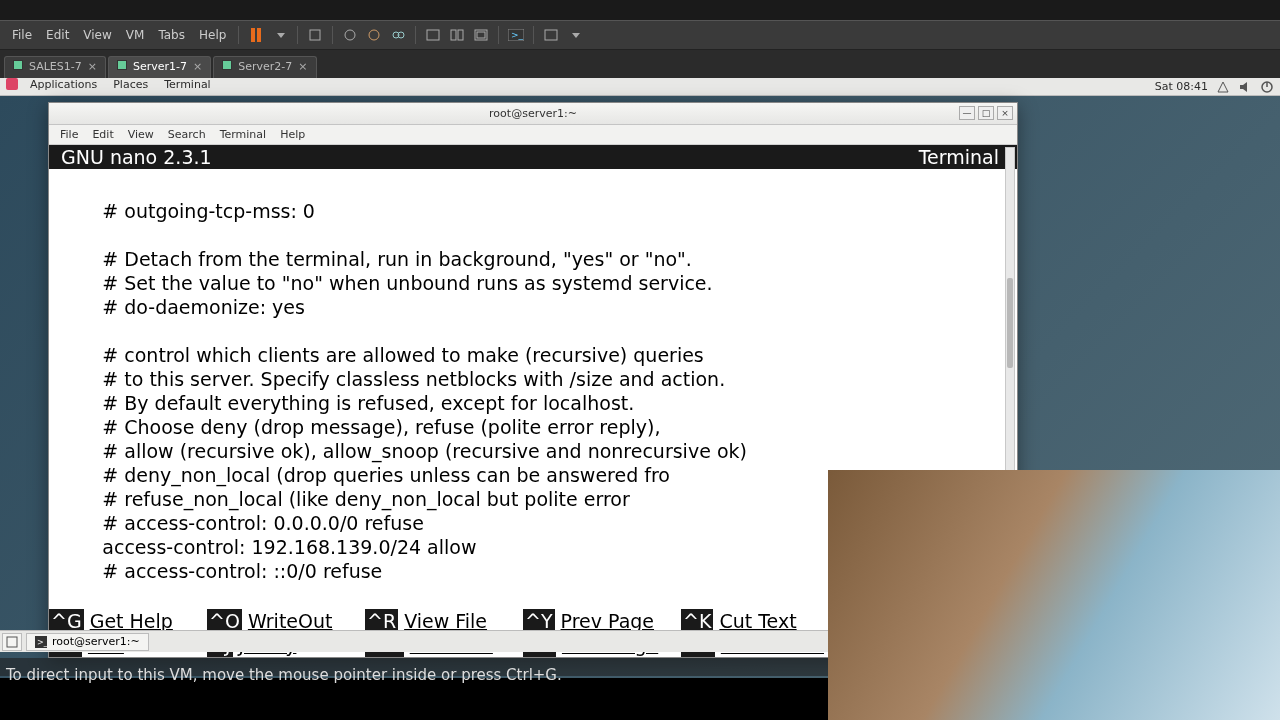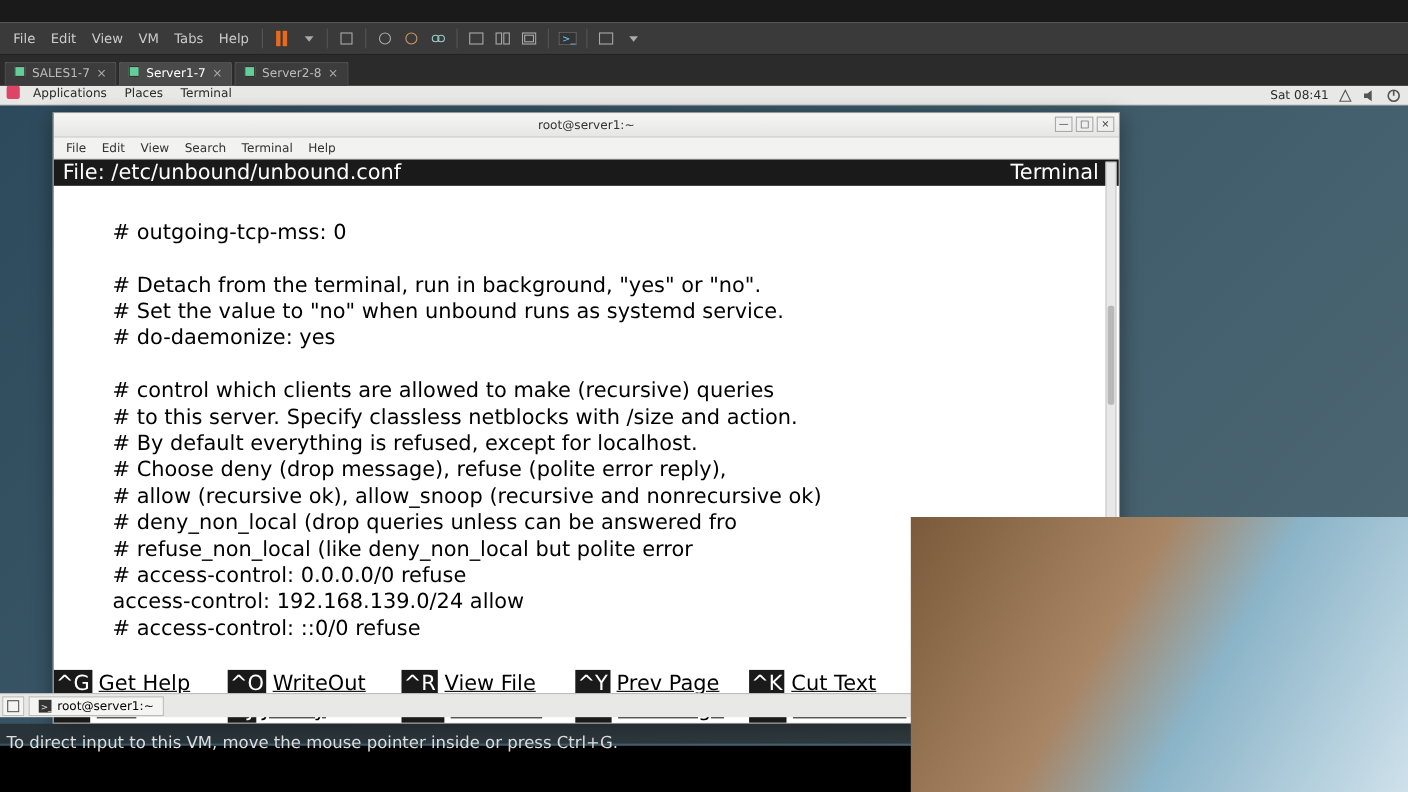--- a/index.html
+++ b/index.html
@@ -143,21 +143,21 @@
       <span>SALES1-7</span>
       <span class="x">×</span>
     </div>
   <div class="tab active">
       <span class="ticon"></span>
       <span>Server1-7</span>
       <span class="x">×</span>
     </div>
   <div class="tab">
       <span class="ticon"></span>
-      <span>Server2-8</span>
+      <span>Server2-7</span>
       <span class="x">×</span>
     </div>
 </div>
 
 <div class="gnomebar">
   <div class="gicon"></div>
   <span class="gitem">Applications</span>
   <span class="gitem">Places</span>
   <span class="gitem">Terminal</span>
   <div class="gright">
@@ -190,21 +190,21 @@
       <span>File</span>
       <span>Edit</span>
       <span>View</span>
       <span>Search</span>
       <span>Terminal</span>
       <span>Help</span>
     </div>
 
     <div class="nano">
       <div class="nanohdr" style="background:#1a1a1a;color:#fff;justify-content:space-between;">
-        <span>File: /etc/unbound/unbound.conf</span>
+        <span style="padding-left:4px;">GNU nano 2.3.1</span>
         <span style="padding-right:10px;">Terminal</span>
       </div>
       <div class="nanobody" id="nanobody"><div>&nbsp;</div><div>        # outgoing-tcp-mss: 0</div><div>&nbsp;</div><div>        # Detach from the terminal, run in background, "yes" or "no".</div><div>        # Set the value to "no" when unbound runs as systemd service.</div><div>        # do-daemonize: yes</div><div>&nbsp;</div><div>        # control which clients are allowed to make (recursive) queries</div><div>        # to this server. Specify classless netblocks with /size and action.</div><div>        # By default everything is refused, except for localhost.</div><div>        # Choose deny (drop message), refuse (polite error reply),</div><div>        # allow (recursive ok), allow_snoop (recursive and nonrecursive ok)</div><div>        # deny_non_local (drop queries unless can be answered fro</div><div>        # refuse_non_local (like deny_non_local but polite error </div><div>        # access-control: 0.0.0.0/0 refuse</div><div>        access-control: 192.168.139.0/24 allow</div><div>        # access-control: ::0/0 refuse</div><div>&nbsp;</div></div>
       <div class="nanohelp">
         <div class="row" id="nanohelp1">
             <div class="cell">
               <span class="k">^G</span>
               <span class="lbl">Get Help</span>
             </div>
             <div class="cell">

